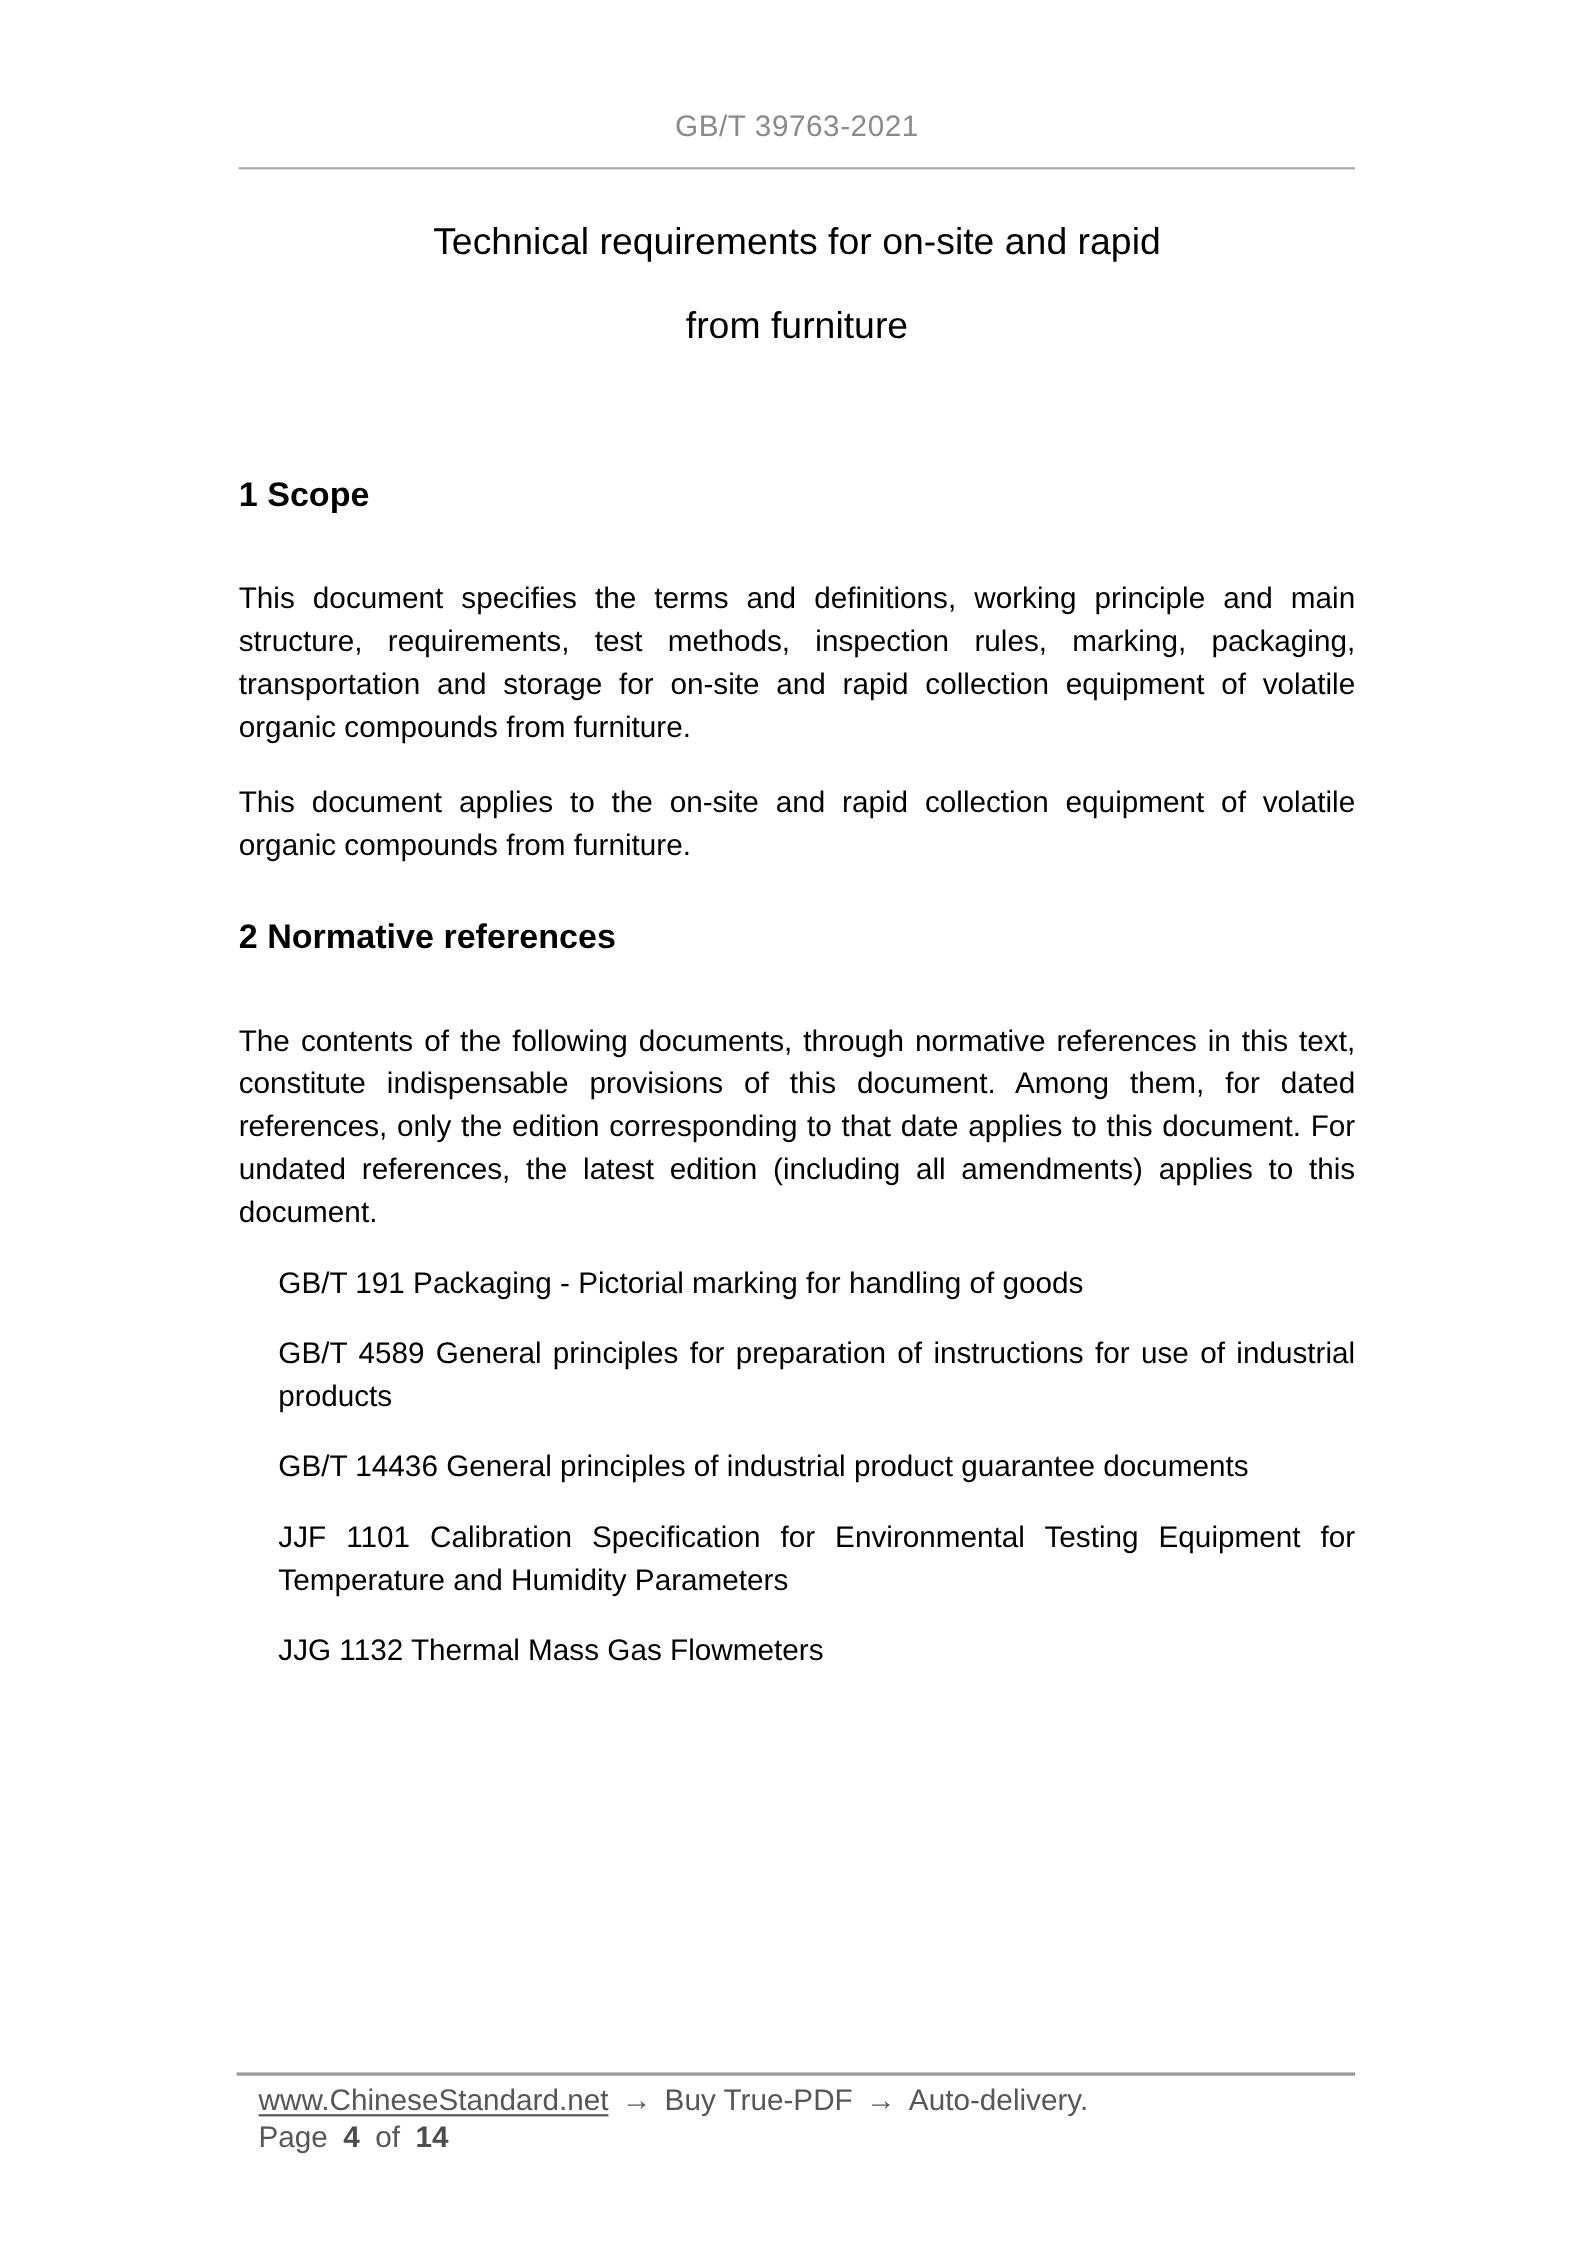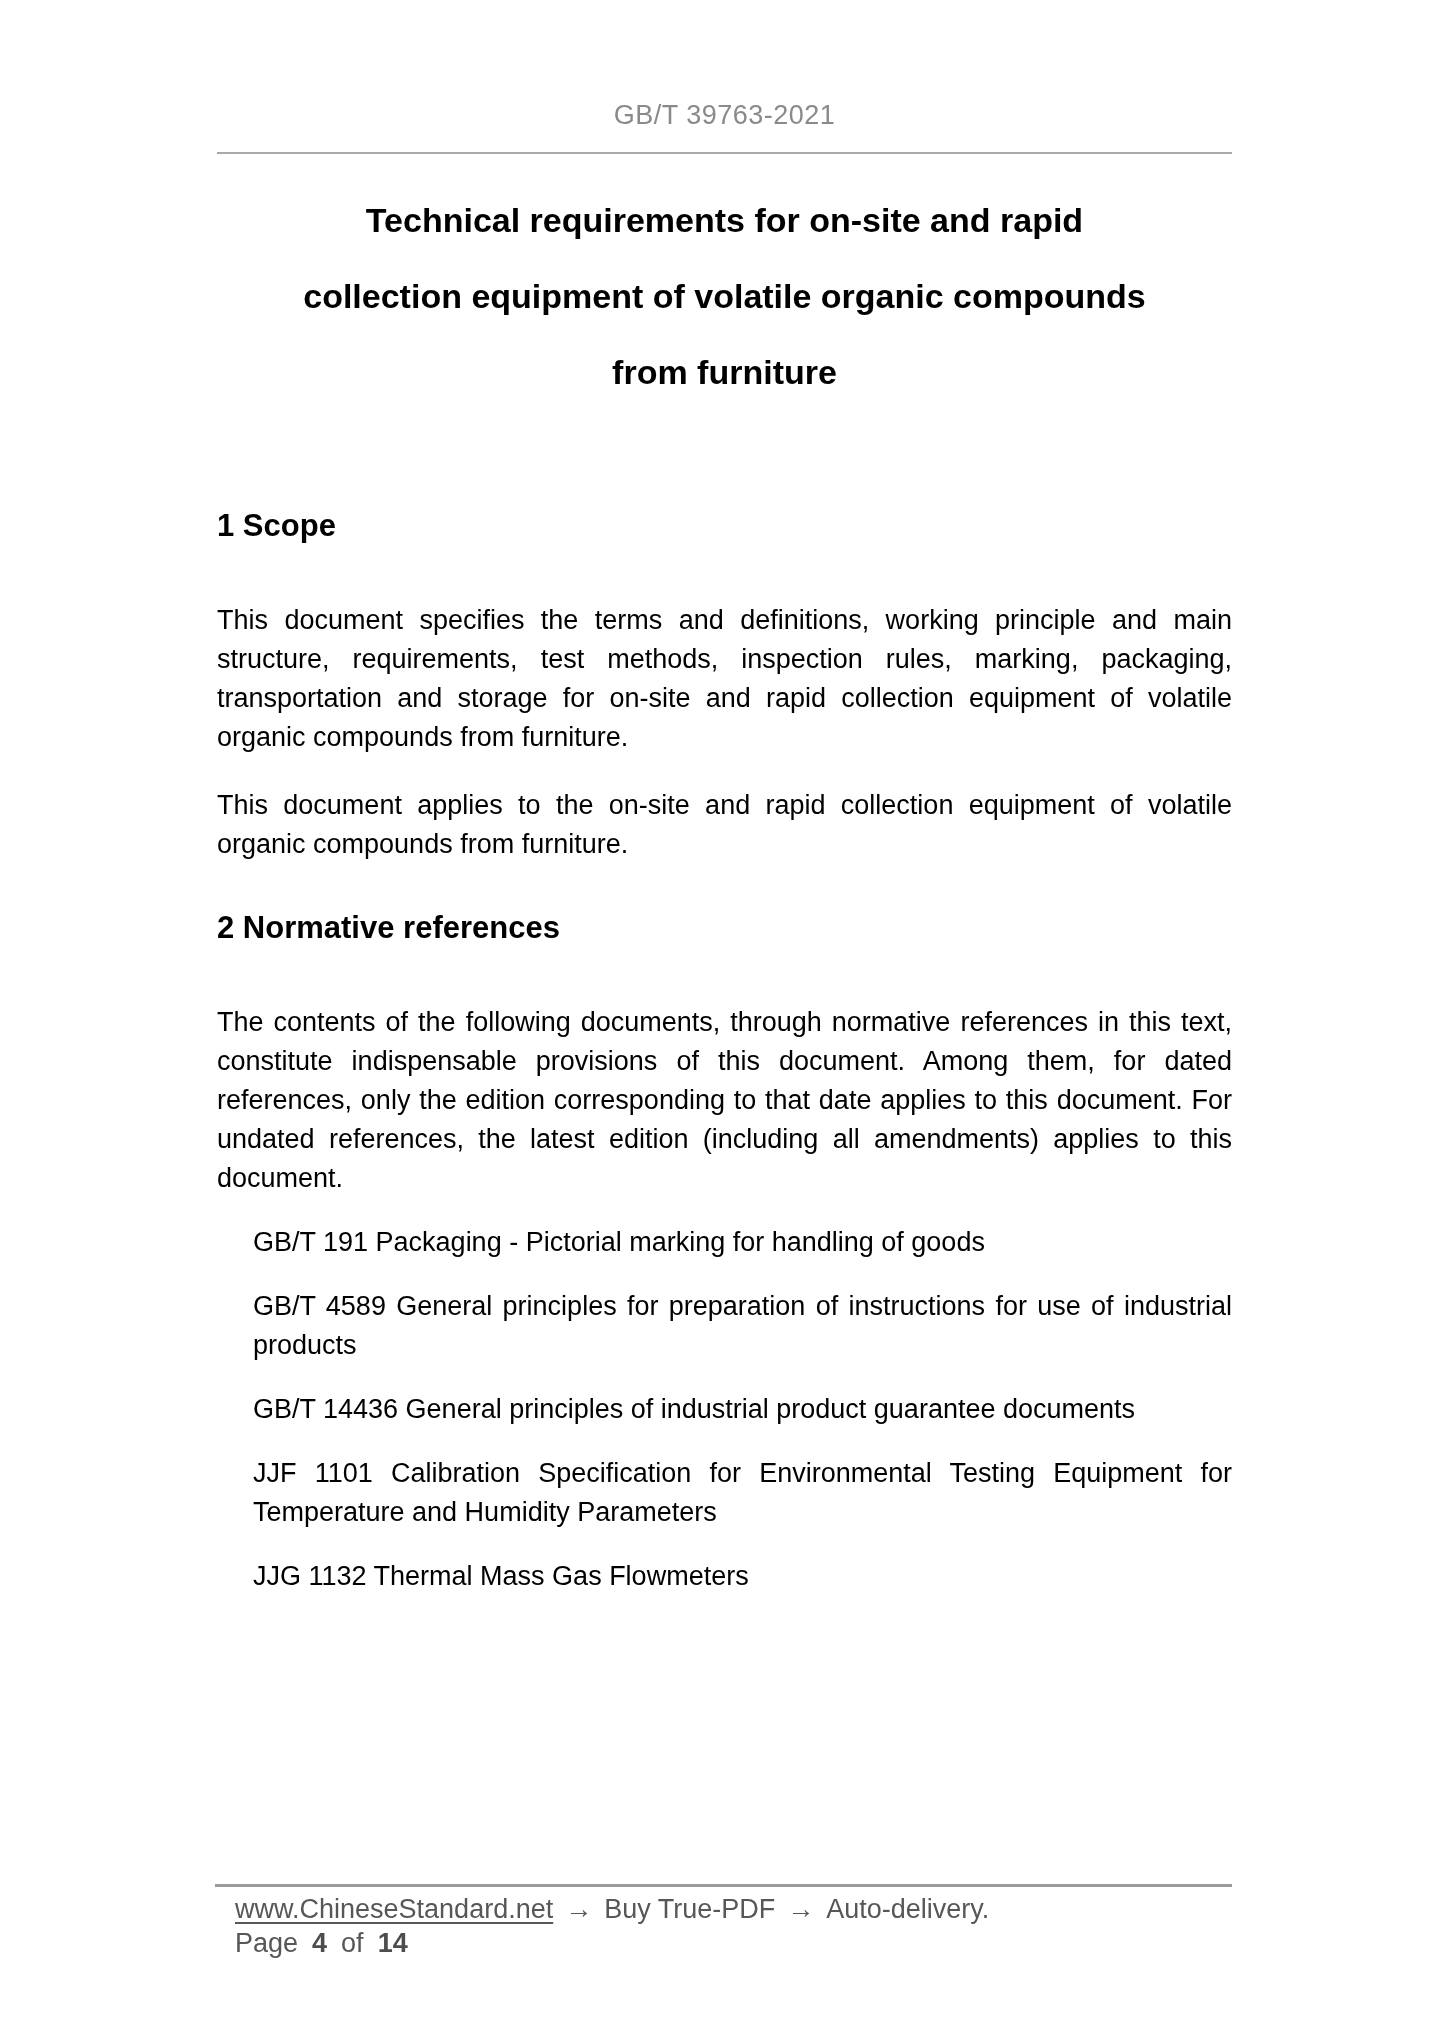--- a/index.html
+++ b/index.html
@@ -32,21 +32,21 @@
     margin-top: 22px;
     border: none;
     border-top: 2px solid #a9a9a9;
     height: 0;
   }
   
   .doc-title {
     margin-top: 28px;
     text-align: center;
     font-size: 34px;
-    font-weight: bold;
+    font-weight: normal;
     line-height: 76px;
     color: #000000;
   }
   
   .section-heading {
     font-size: 31px;
     font-weight: bold;
     line-height: 39px;
     color: #000000;
   }
@@ -117,21 +117,20 @@
 
 <div class="page">
   <div class="content">
 
     <div class="doc-number">GB/T 39763-2021</div>
 
     <hr class="header-rule">
 
     <div class="doc-title">
       <div>Technical requirements for on-site and rapid</div>
-      <div>collection equipment of volatile organic compounds</div>
       <div>from furniture</div>
     </div>
 
     <div class="section-heading heading-scope">1 Scope</div>
 
     <p class="body-par par-first">This document specifies the terms and definitions, working principle and main structure, requirements, test methods, inspection rules, marking, packaging, transportation and storage for on-site and rapid collection equipment of volatile organic compounds from furniture.</p>
 
     <p class="body-par par-follow">This document applies to the on-site and rapid collection equipment of volatile organic compounds from furniture.</p>
 
     <div class="section-heading heading-normative">2 Normative references</div>

